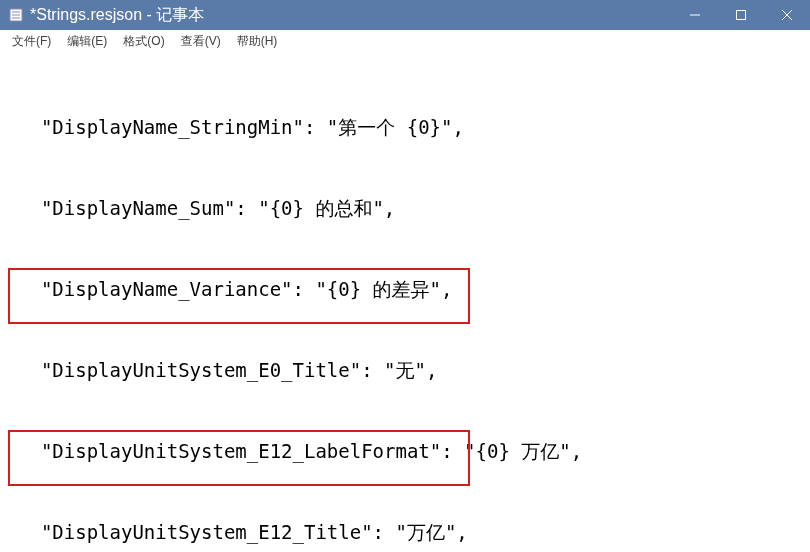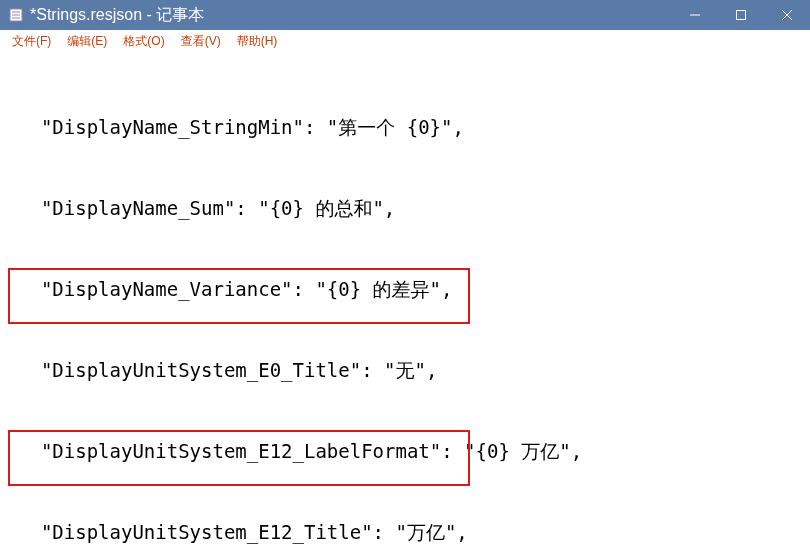--- a/index.html
+++ b/index.html
@@ -52,21 +52,21 @@
   .menubar {
     background: #fff;
     height: 22px;
     display: flex;
     align-items: center;
     font-size: 12px;
     padding-left: 4px;
   }
   .menuitem {
     padding: 2px 8px;
-    color: #c2410c;
+    color: #404040;
     cursor: default;
   }
   .content {
     flex: 1;
     background: #fff;
     position: relative;
     overflow: hidden;
   }
   .editor {
     padding: 8px 0 8px 18px;

